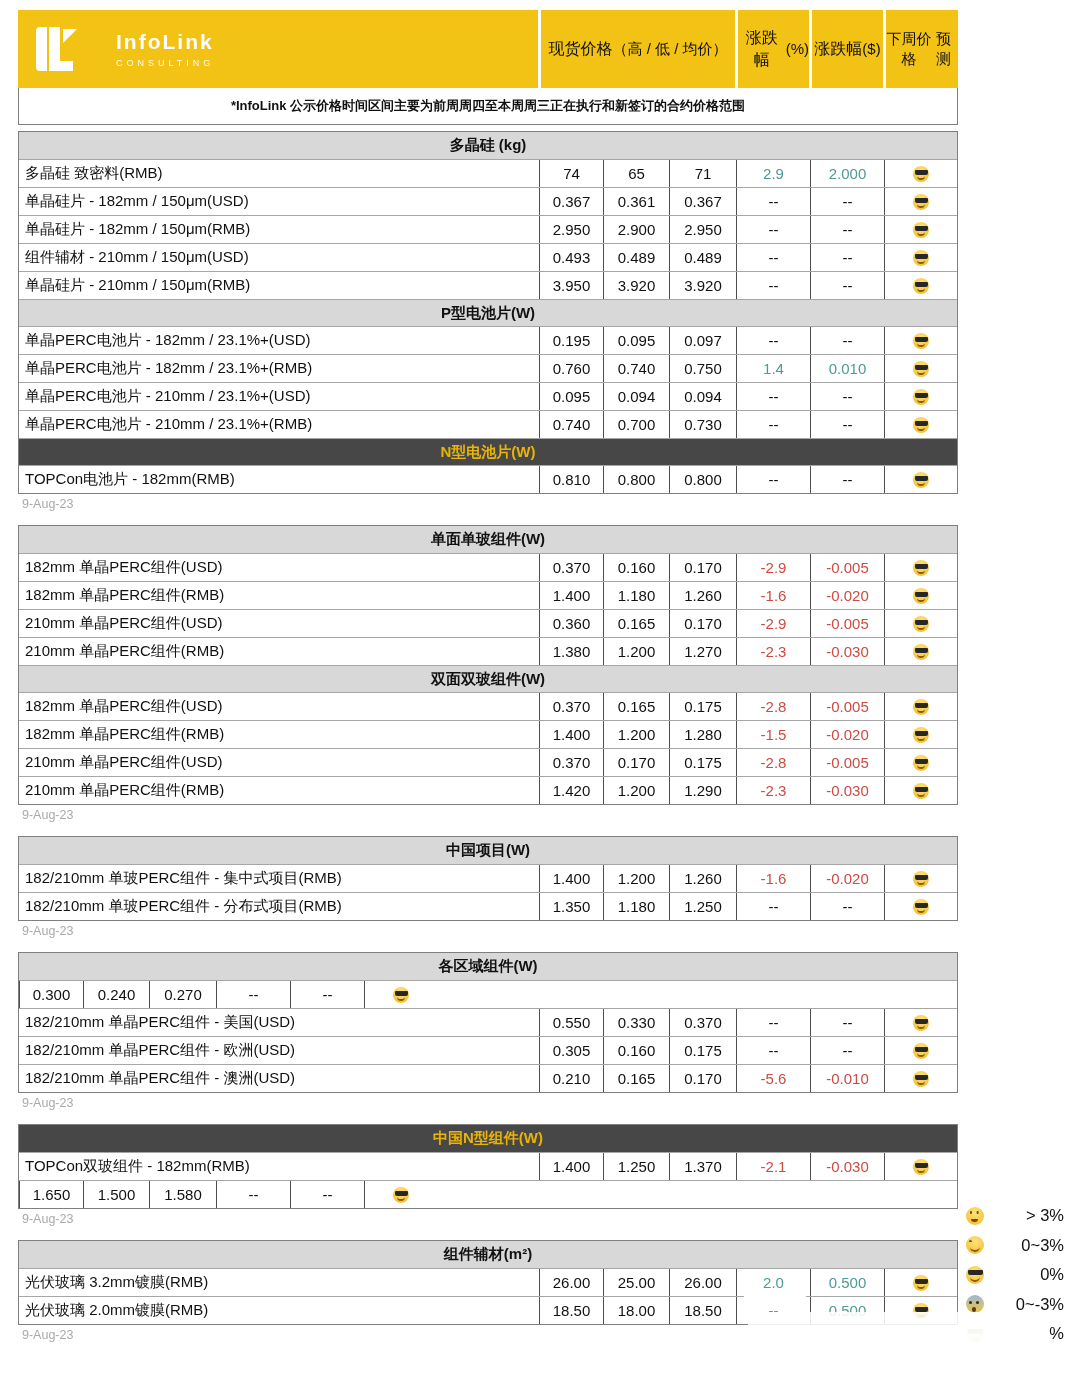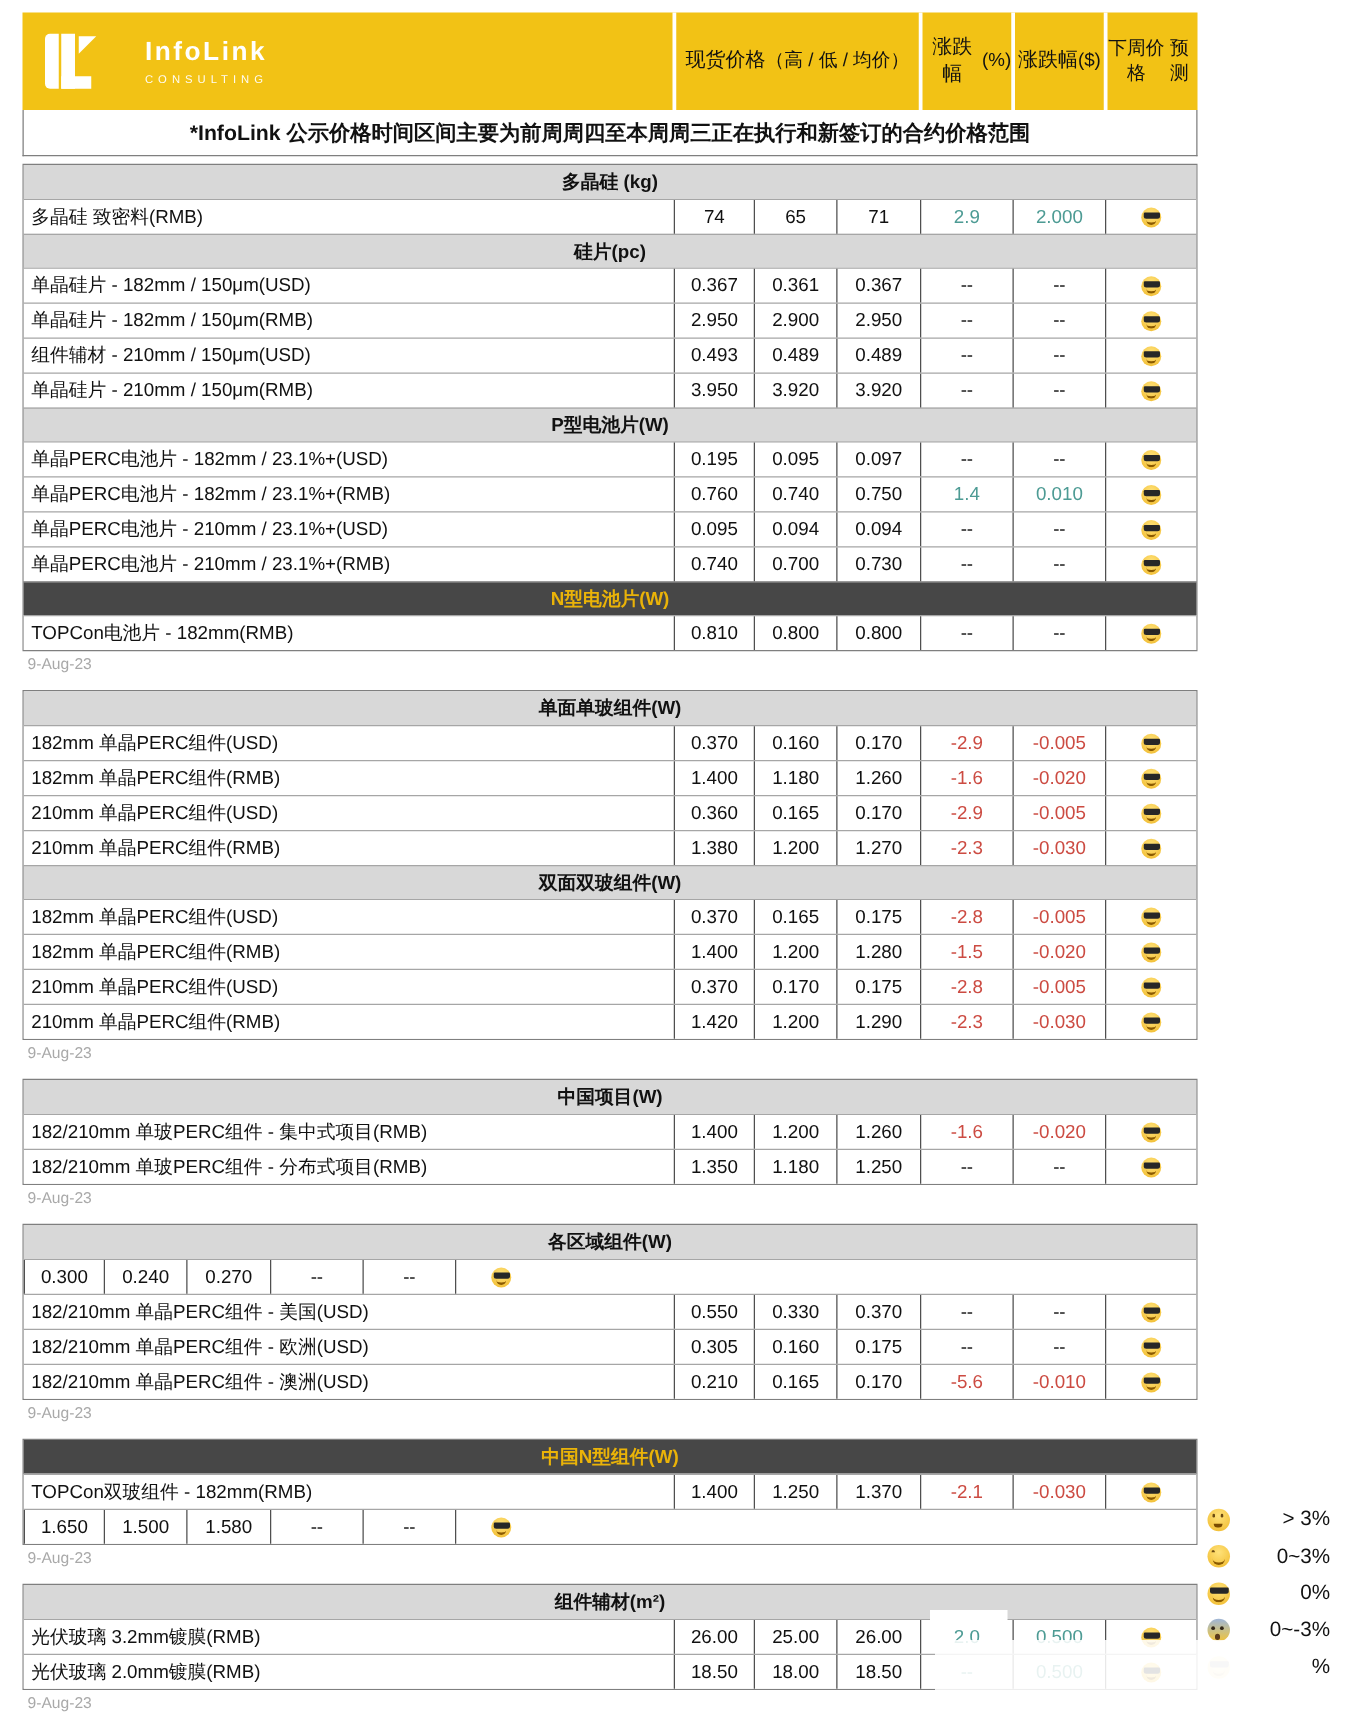--- a/index.html
+++ b/index.html
@@ -25,21 +25,21 @@
   .logo-notch{position:absolute;left:31px;top:6px;width:0;height:0;border-left:14px solid #fff;border-bottom:14px solid transparent;}
   .logo-text{display:flex;flex-direction:column;color:#fff;margin-left:28px;}
   .logo-brand{font-size:21px;font-weight:bold;letter-spacing:2px;}
   .logo-sub{font-size:9px;letter-spacing:4px;margin-top:4px;opacity:.95;}
   .hcol{display:flex;flex-direction:row;justify-content:center;align-items:center;
         border-left:3px solid #fff;font-weight:normal;font-size:16px;line-height:22px;text-align:center;}
   .hcol .sub{font-size:15px;}
   .h-spot{width:197px;}.h-pct{width:74px;}.h-amt{width:74px;}.h-fc{width:72px;font-size:15px;line-height:20px;}
   
   .note-row{height:37px;border:1px solid var(--b-outer);border-top:none;display:flex;align-items:center;justify-content:center;
-            font-weight:bold;font-size:17px;}
+            font-weight:bold;font-size:13px;}
   .note-gap{height:6px;}
   
   .price-block{border:1px solid var(--b-outer);width:940px;}
   .section-header{height:27px;background:var(--sec-light);display:flex;align-items:center;justify-content:center;
                   font-weight:bold;font-size:15px;border-top:1px solid var(--b-row);}
   .price-block > .section-header:first-child{border-top:none;}
   .section-header.dark{background:var(--sec-dark);color:#eab308;}
   .row{display:flex;height:28px;border-top:1px solid var(--b-row);background:#fff;}
   .cell{display:flex;align-items:center;justify-content:center;font-size:15px;flex:none;}
   .c-label{width:520px;justify-content:flex-start;padding-left:6px;}
@@ -119,21 +119,20 @@
           <div class="cell c-label">多晶硅 致密料(RMB)</div>
           <div class="cell c-high">74</div>
           <div class="cell c-low">65</div>
           <div class="cell c-avg">71</div>
           <div class="cell c-pct pos">2.9</div>
           <div class="cell c-amt pos">2.000</div>
           <div class="cell c-face">
             <span class="face cool"></span>
           </div>
         </div>
-        <div class="section-header">硅片(pc)</div>
         <div class="row">
           <div class="cell c-label">单晶硅片 - 182mm / 150μm(USD)</div>
           <div class="cell c-high">0.367</div>
           <div class="cell c-low">0.361</div>
           <div class="cell c-avg">0.367</div>
           <div class="cell c-pct ">--</div>
           <div class="cell c-amt ">--</div>
           <div class="cell c-face">
             <span class="face cool"></span>
           </div>

